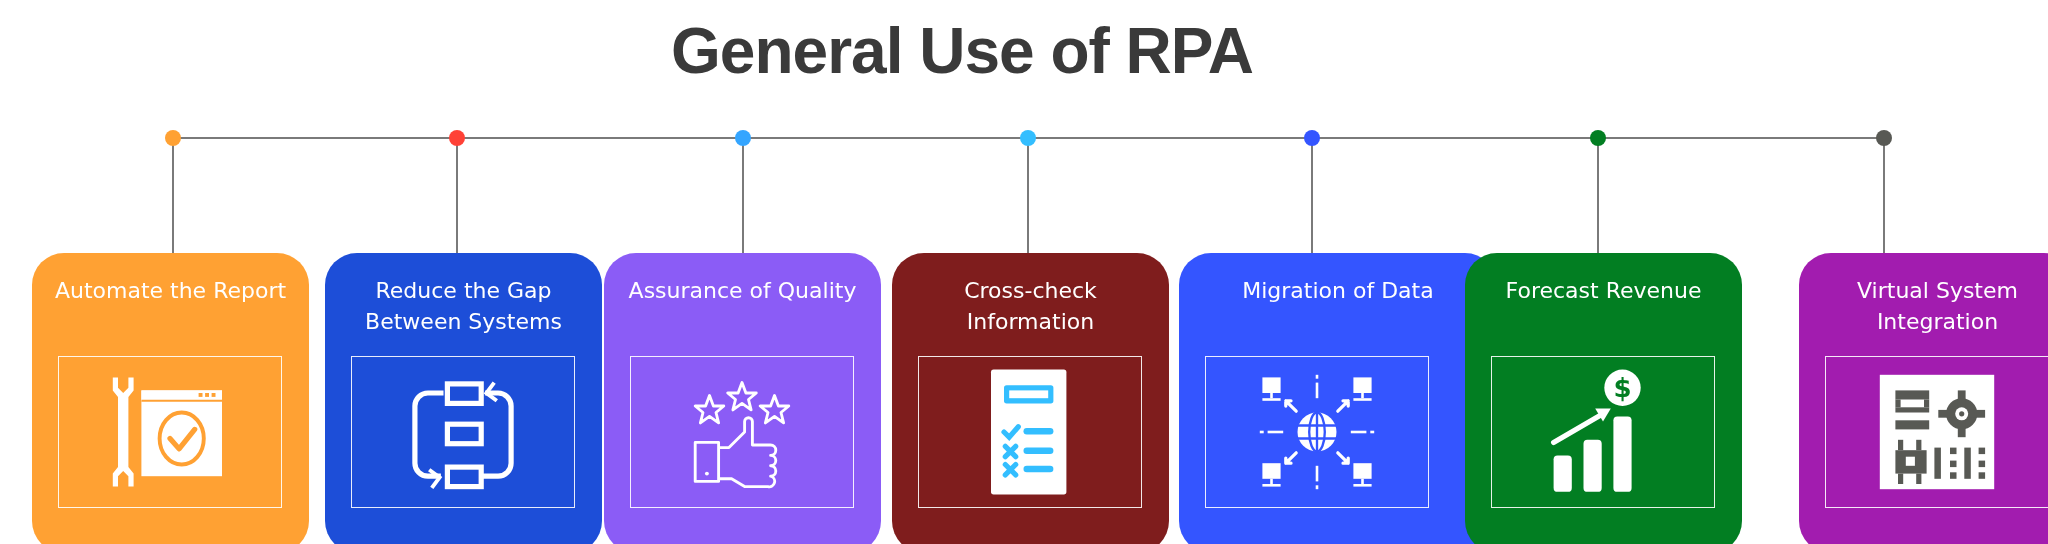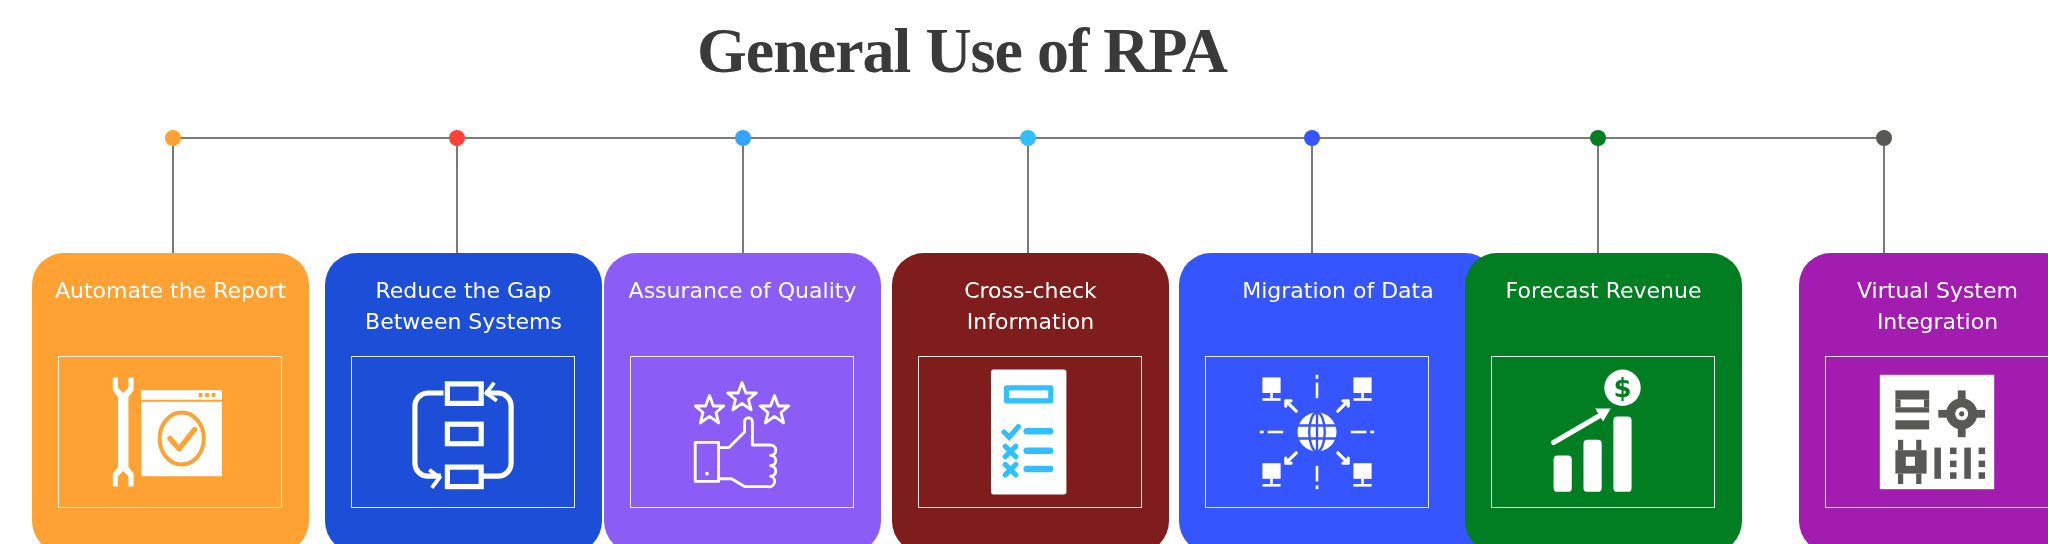--- a/index.html
+++ b/index.html
@@ -1,17 +1,17 @@
 <!DOCTYPE html>
 <html><head>
 <meta charset="utf-8">
 <style>
   html,body{margin:0;padding:0;background:#ffffff;}
   body{width:2048px;height:544px;position:relative;overflow:hidden;font-family:"DejaVu Sans","Liberation Sans",sans-serif;}
-  .title{position:absolute;left:0;width:1924px;top:14px;text-align:center;font-size:64px;font-weight:bold;color:#3a3a3a;letter-spacing:-1px;font-family:Liberation Serif, serif;}
+  .title{position:absolute;left:0;width:1924px;top:14px;text-align:center;font-size:64px;font-weight:bold;color:#3a3a3a;letter-spacing:-1px;font-family:Liberation Sans, sans-serif;}
   .hline{position:absolute;left:173px;width:1718px;top:137px;height:2px;background:#7a7a7a;}
   .vline{position:absolute;width:1.5px;background:#7a7a7a;top:138px;height:115px;}
   .dot{position:absolute;width:16px;height:16px;border-radius:50%;top:130px;}
   .card{position:absolute;top:253px;width:277px;height:300px;border-radius:32px;color:#fff;}
   .card .label{position:absolute;left:8px;right:8px;top:22px;text-align:center;font-size:22px;line-height:31px;font-family:"DejaVu Sans",sans-serif;}
   .card .box{position:absolute;left:26px;top:103px;width:224px;height:152px;border:1px solid rgba(255,255,255,0.9);box-sizing:border-box;display:flex;align-items:center;justify-content:center;}
   .card svg{width:130px;height:130px;}
 </style>
 </head>
 <body>

